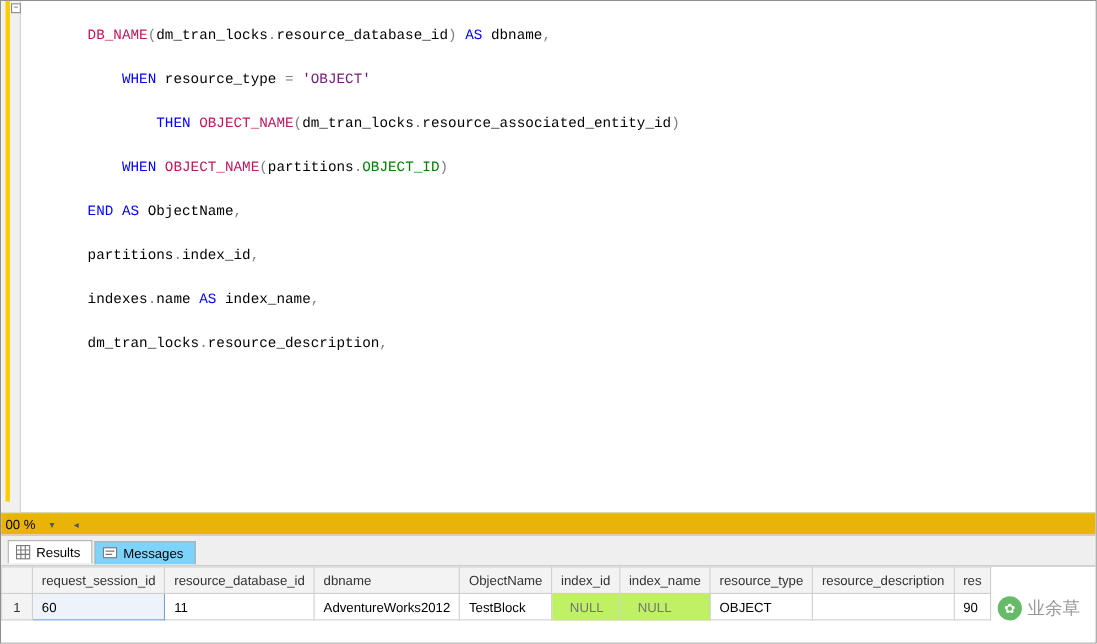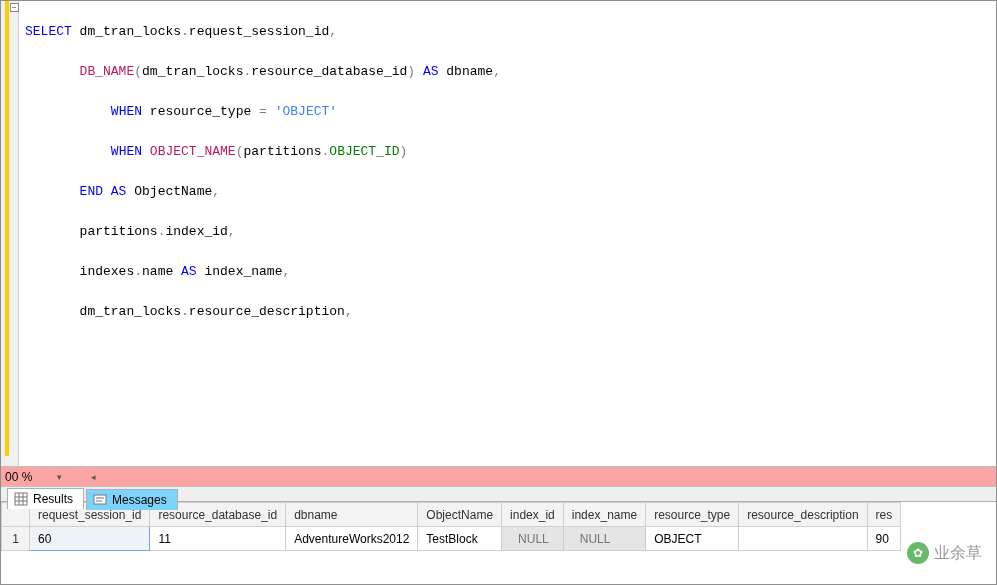--- a/index.html
+++ b/index.html
@@ -52,47 +52,47 @@
       flex: 1;
       padding: 1px 6px;
       white-space: pre;
       line-height: 20px;
       color: #000;
       overflow: hidden;
     }
     .code .line { height: 20px; }
     .kw { color: #0000ff; }
     .fn { color: #be185d; }
-    .str { color: #3b82f6; }
+    .str { color: #701a75; }
     .gy { color: #808080; }
     .gn { color: #008000; }
     .zoom-bar {
       display: flex;
       align-items: center;
       height: 20px;
       border-top: 1px solid #bfbfbf;
-      background: #fca5a5;
+      background: #eab308;
       font-family: 'Segoe UI', Tahoma, sans-serif;
       font-size: 12px;
       padding-left: 4px;
-      gap: 20px;
+      gap: 8px;
     }
     .zoom-btn {
       width: 14px;
       height: 14px;
       font-size: 9px;
       color: #555;
       display: inline-flex;
       align-items: center;
       justify-content: center;
     }
     .tabs {
       display: flex;
-      align-items: flex-start;
-      height: 15px;
+      align-items: center;
+      height: 28px;
       background: #efefef;
       border-top: 1px solid #bfbfbf;
       font-family: 'Segoe UI', Tahoma, sans-serif;
       font-size: 12px;
       padding-left: 6px;
       gap: 2px;
     }
     .tab {
       display: inline-flex;
       align-items: center;
@@ -142,21 +142,21 @@
       background: #f3f3f3;
       text-align: center;
       width: 28px;
       color: #333;
     }
     table.grid td.sel {
       background: #eef2f9;
       border: 1px solid #7aa3d8;
     }
     table.grid td.null {
-      background: #e5e5e5;
+      background: #bef264;
       color: #757575;
       padding-left: 16px;
     }
     .watermark {
       position: absolute;
       right: 14px;
       bottom: 20px;
       font-family: 'Segoe UI','Microsoft YaHei',sans-serif;
       font-size: 16px;
       color: #888;
@@ -180,23 +180,23 @@
   </style>
 </head>
 <body>
 
 <div class="editor-wrap">
   <div class="gutter">
     <div class="gutter-yellow"></div>
     <div class="fold">−</div>
   </div>
   <div class="code">
-<div class="line"><span class="kw">SELECT</span><span> dm_tran_locks</span><span class="gy">.</span><span>request_session_id</span><span class="gy">,</span></div>
 <div class="line"><span>       </span><span class="fn">DB_NAME</span><span class="gy">(</span><span>dm_tran_locks</span><span class="gy">.</span><span>resource_database_id</span><span class="gy">)</span><span class="kw"> AS</span><span> dbname</span><span class="gy">,</span></div>
 <div class="line"><span>           </span><span class="kw">WHEN</span><span> resource_type </span><span class="gy">=</span><span> </span><span class="str">'OBJECT'</span></div>
+<div class="line"><span>               </span><span class="kw">THEN</span><span> </span><span class="fn">OBJECT_NAME</span><span class="gy">(</span><span>dm_tran_locks</span><span class="gy">.</span><span>resource_associated_entity_id</span><span class="gy">)</span></div>
 <div class="line"><span>           </span><span class="kw">WHEN</span><span> </span><span class="fn">OBJECT_NAME</span><span class="gy">(</span><span>partitions</span><span class="gy">.</span><span class="gn">OBJECT_ID</span><span class="gy">)</span></div>
 <div class="line"><span>       </span><span class="kw">END</span><span class="kw"> AS</span><span> ObjectName</span><span class="gy">,</span></div>
 <div class="line"><span>       partitions</span><span class="gy">.</span><span>index_id</span><span class="gy">,</span></div>
 <div class="line"><span>       indexes</span><span class="gy">.</span><span>name </span><span class="kw">AS</span><span> index_name</span><span class="gy">,</span></div>
 <div class="line"><span>       dm_tran_locks</span><span class="gy">.</span><span>resource_description</span><span class="gy">,</span></div>
 
 
 
 
 

